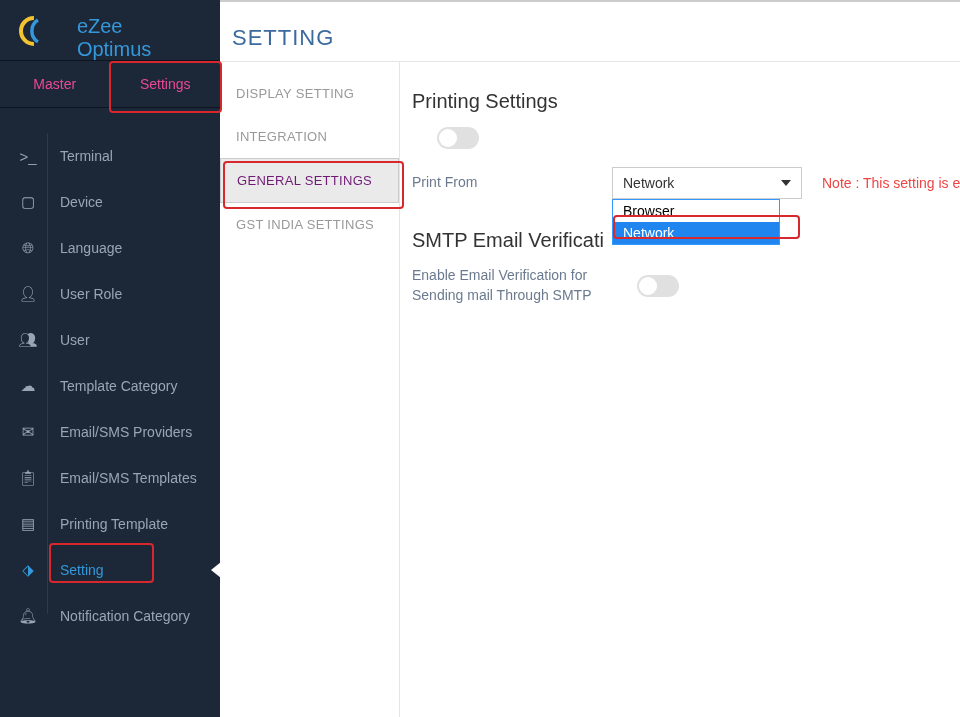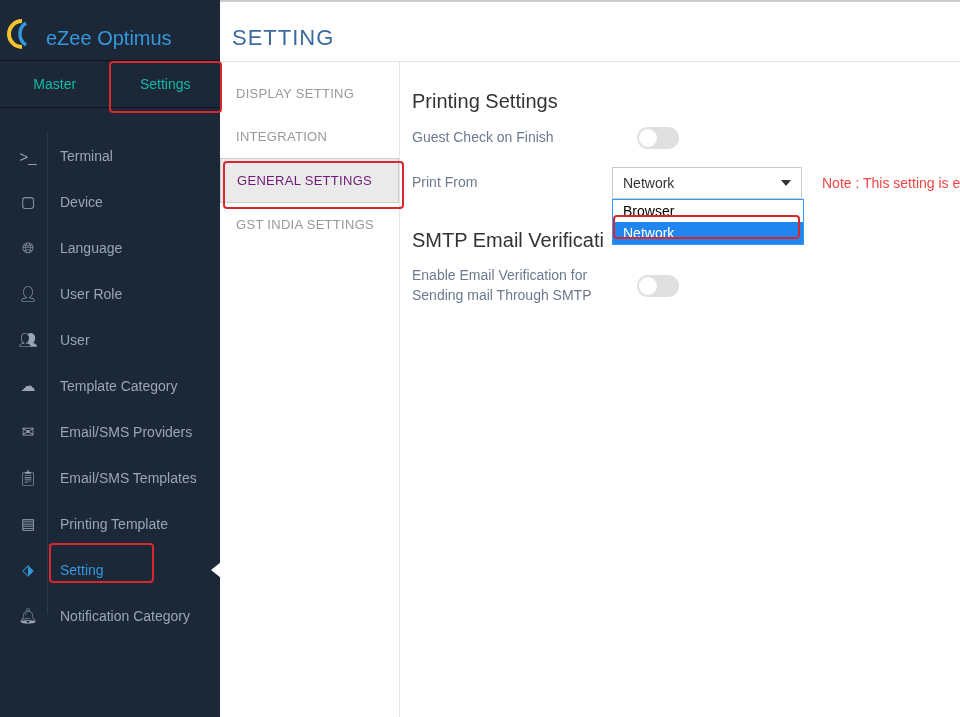--- a/index.html
+++ b/index.html
@@ -14,23 +14,24 @@
     .sidebar {
       width: 220px;
       background: #1c2838;
       color: #aab2bd;
       display: flex;
       flex-direction: column;
       flex-shrink: 0;
     }
     .logo-area {
       display: flex;
-      align-items: flex-end;
-      padding: 15px 6px 10px;
+      align-items: flex-start;
+      padding: 15px 18px 10px;
       height: 60px;
+      gap: 19px;
     }
     .logo-icon {
       width: 32px;
       height: 32px;
       margin-right: 8px;
     }
     .logo-text {
       color: #3498db;
       font-size: 20px;
       font-weight: 400;
@@ -39,21 +40,21 @@
       display: flex;
       border-top: 1px solid #0d1520;
       border-bottom: 1px solid #0d1520;
       height: 48px;
     }
     .top-nav-item {
       flex: 1;
       display: flex;
       align-items: center;
       justify-content: center;
-      color: #14b8a6;
+      color: #ec4899;
       font-size: 14px;
       cursor: pointer;
       border-right: 1px solid #0d1520;
       position: relative;
     }
     .top-nav-item:last-child { border-right: none; }
     .red-box {
       position: absolute;
       border: 2px solid #d9272e;
       border-radius: 4px;
@@ -223,21 +224,21 @@
       width: 0;
       height: 0;
       border-left: 5px solid transparent;
       border-right: 5px solid transparent;
       border-top: 6px solid #333;
     }
     .dropdown-menu {
       position: absolute;
       top: 32px;
       left: 0;
-      width: 192px;
+      width: 168px;
       background: #fff;
       border: 1px solid #3399ff;
       z-index: 10;
     }
     .dropdown-option {
       padding: 3px 10px;
       font-size: 14px;
       cursor: pointer;
     }
     .dropdown-option.hover {
@@ -348,21 +349,20 @@
       <div class="settings-nav-item active">GENERAL SETTINGS</div>
       <div class="settings-nav-item">GST INDIA SETTINGS</div>
       <span class="red-box general-settings"></span>
     </div>
 
     <div class="settings-content">
       <div class="section-title">Printing Settings</div>
 
 
       <div class="setting-row">
-        <span class="setting-label">Guest Check on Finish</span>
         <div style="width:25px"></div>
         <div class="toggle off">
           <div class="toggle-knob"></div>
         </div>
       </div>
 
       <div class="setting-row">
         <span class="setting-label">Print From</span>
         <div class="dropdown-container">
           <div class="dropdown">

